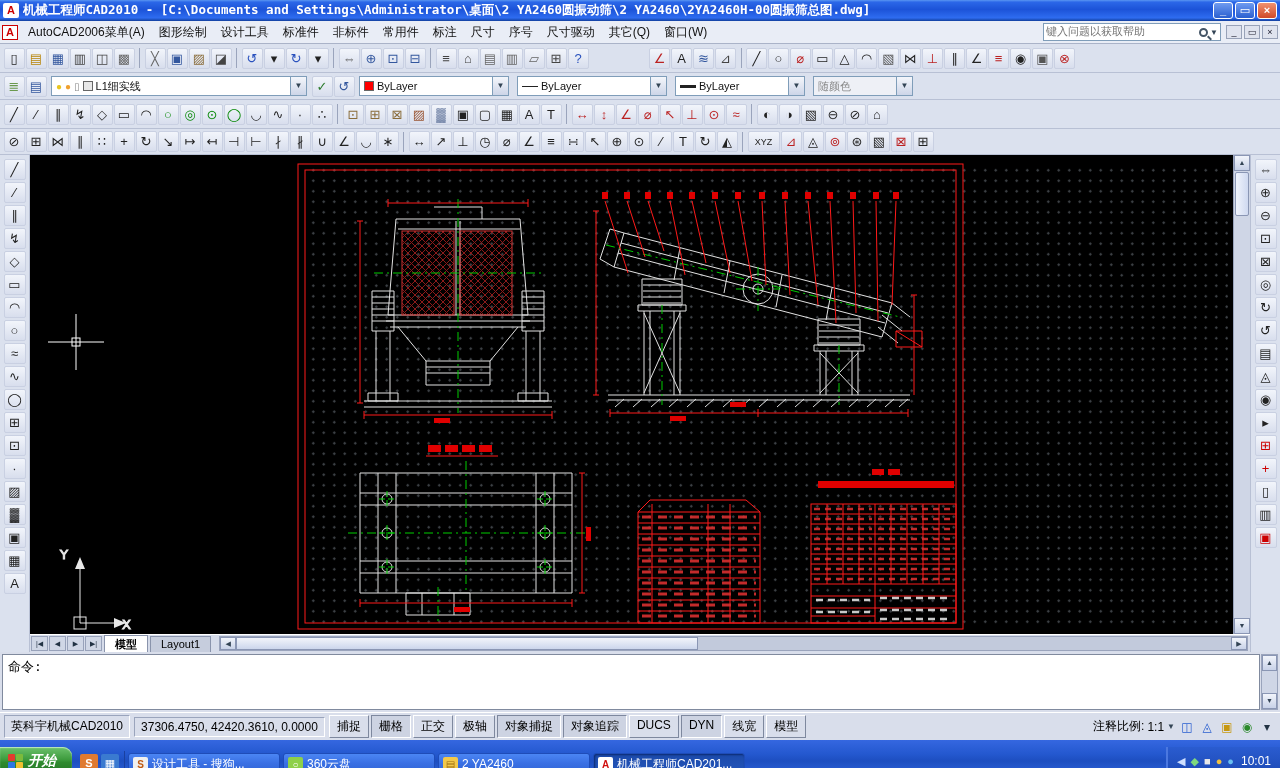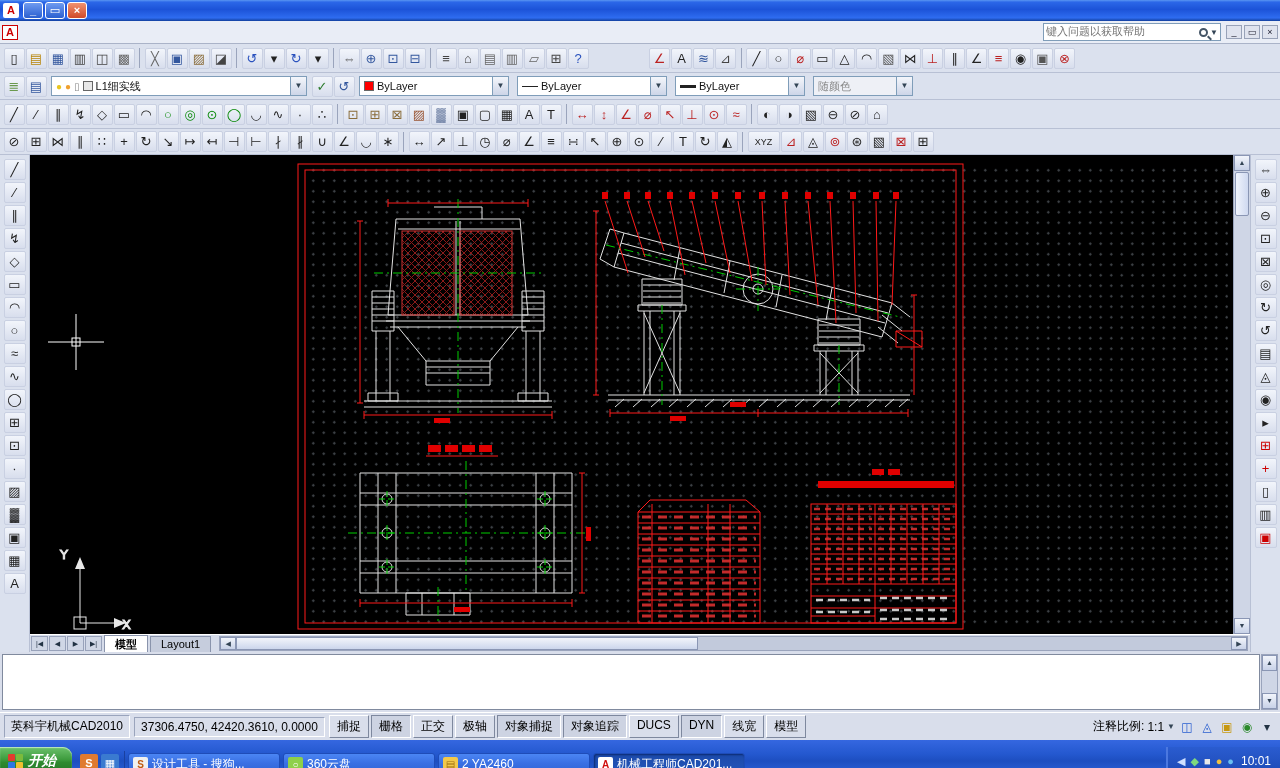--- a/index.html
+++ b/index.html
@@ -100,29 +100,44 @@
   .trico{font-size:11px}
   .clock{font-size:12px;color:#fff;margin-left:2px}
 </style>
 </head>
 <body>
 
 <div id="app">
 
   <div class="titlebar">
     <span class="app-ico">A</span>
+    <span class="title-text">机械工程师CAD2010 - [C:\Documents and Settings\Administrator\桌面\2 YA2460圆振动筛\2 YA2460\2YA2460H-00圆振筛总图.dwg]</span>
     <span class="winbtns">
       <span class="winbtn">_</span>
       <span class="winbtn">▭</span>
       <span class="winbtn close">×</span>
     </span>
   </div>
 
   <div class="menubar">
     <span class="menu-appicon">A</span>
+    <span id="menu-items" style="display:flex">
+        <span class="menu-item">AutoCAD2006菜单(A)</span>
+        <span class="menu-item">图形绘制</span>
+        <span class="menu-item">设计工具</span>
+        <span class="menu-item">标准件</span>
+        <span class="menu-item">非标件</span>
+        <span class="menu-item">常用件</span>
+        <span class="menu-item">标注</span>
+        <span class="menu-item">尺寸</span>
+        <span class="menu-item">序号</span>
+        <span class="menu-item">尺寸驱动</span>
+        <span class="menu-item">其它(Q)</span>
+        <span class="menu-item">窗口(W)</span>
+      </span>
     <span class="help-search">
       <input placeholder="键入问题以获取帮助" style="">
       <span class="mag"></span>
       <span class="drop">▼</span>
     </span>
     <span class="mdi">
       <span>_</span>
       <span>▭</span>
       <span>×</span>
     </span>
@@ -481,20 +496,21 @@
         <span class="vbtn" style="color: rgb(204, 0, 0);">⊞</span>
         <span class="vbtn" style="color: rgb(204, 0, 0);">+</span>
         <span class="vbtn">▯</span>
         <span class="vbtn">▥</span>
         <span class="vbtn" style="color: rgb(204, 0, 0);">▣</span>
       </div>
   </div>
 
   <div class="cmd">
     <div class="cmd-inner">
+      <div>命令:</div>
     </div>
     <div class="cmd-scroll">
       <div class="sarrow">▲</div>
       <div class="vtrack"></div>
       <div class="sarrow">▼</div>
     </div>
   </div>
 
   <div class="statusbar">
     <span class="spanel">英科宇机械CAD2010</span>

